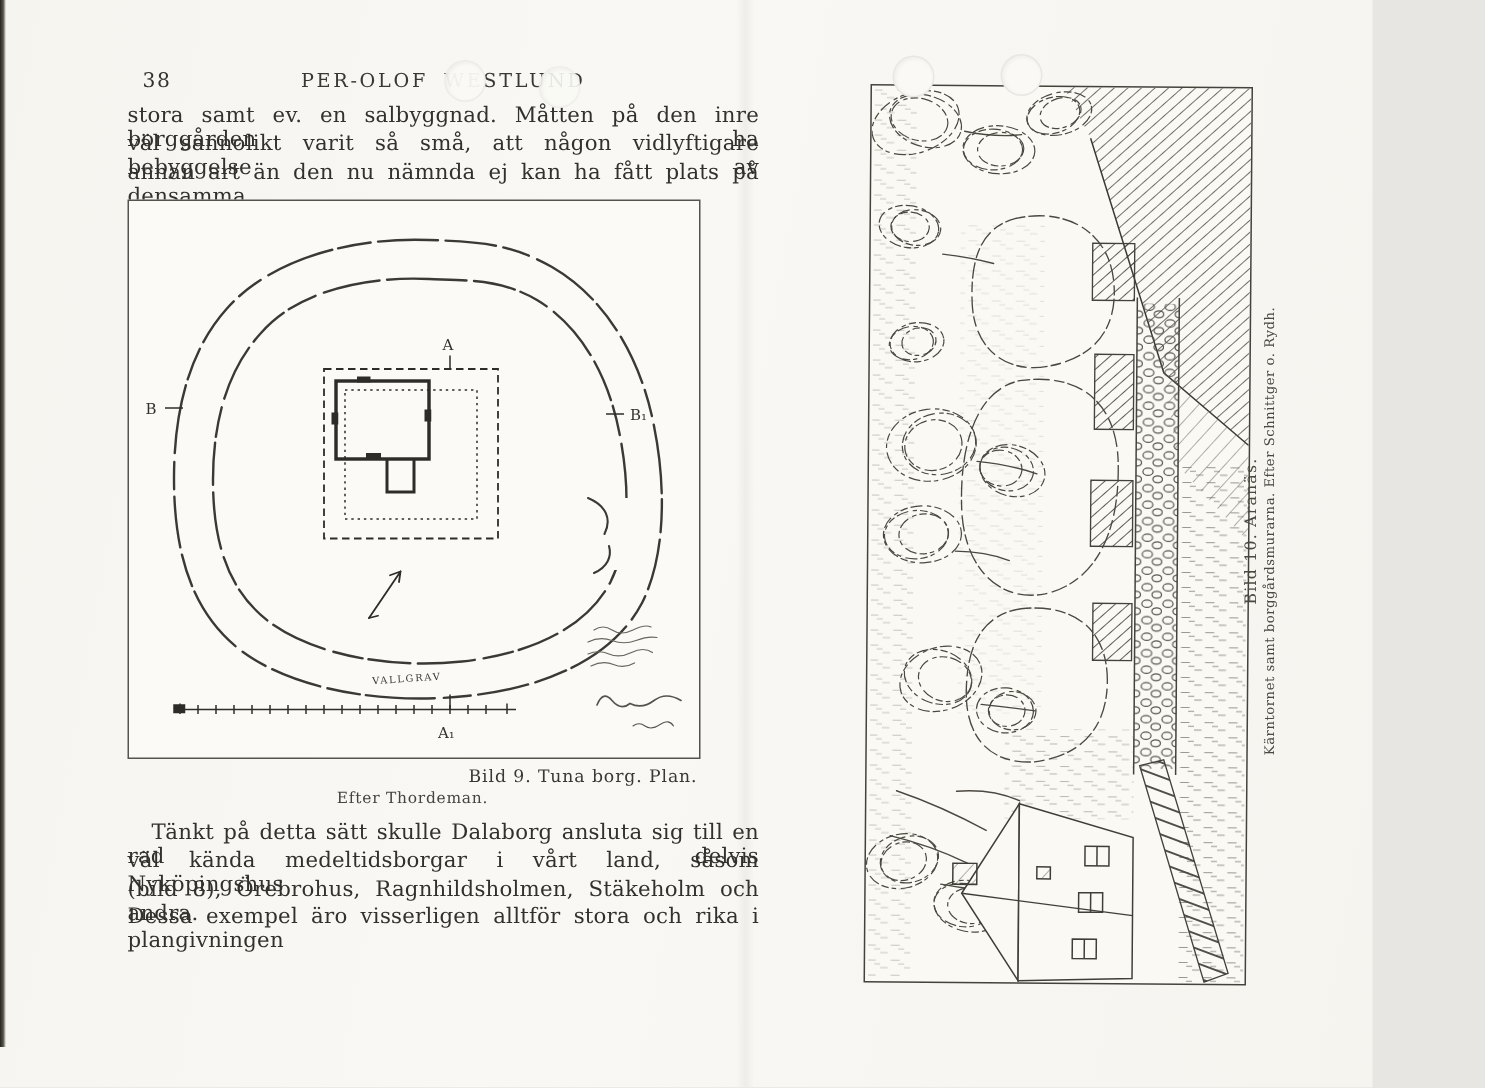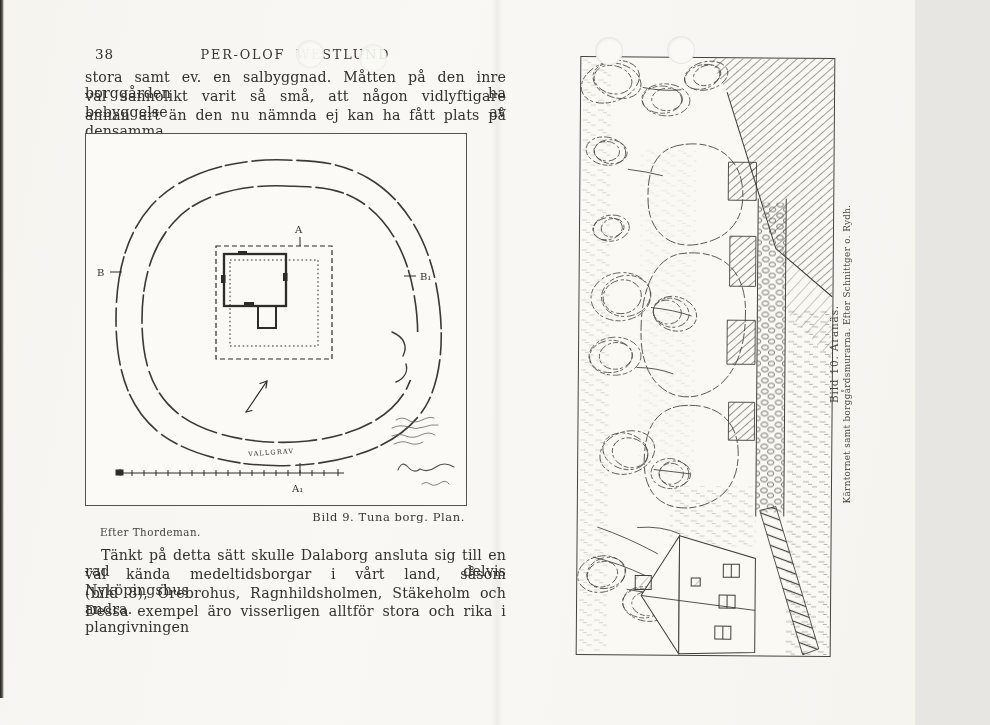--- a/index.html
+++ b/index.html
@@ -30,21 +30,21 @@
   #para-bottom{top:547px;}
   .line{text-align:justify;text-align-last:justify;height:18.8px;
     font-size:14.2px;letter-spacing:.15px;word-spacing:1.5px;color:#33312e;}
   .indent{text-indent:16px;}
   
   #plan-frame{left:85px;top:133px;width:380px;height:371px;
     border:1.5px solid #56534c;background:#fbfaf6;}
   #plan-frame svg{display:block;width:100%;height:100%;}
   #plan-cap-1{left:85px;top:510px;width:380px;text-align:right;
     font-size:11.5px;letter-spacing:.6px;color:#3a3834;}
-  #plan-cap-2{left:100px;top:526px;width:380px;text-align:left;
+  #plan-cap-2{left:85px;top:526px;width:380px;text-align:center;
     font-size:10.3px;letter-spacing:.5px;color:#45433e;}
   
   #illus-frame{left:578px;top:57px;width:253px;height:597px;
     border:1.6px solid #45423c;background:#faf9f4;transform:rotate(.45deg);}
   #illus-frame svg{display:block;width:100%;height:100%;}
   #illus-caption{left:697px;top:335px;width:300px;height:38px;
     transform:rotate(-90deg);text-align:center;color:#4a4840;}
   #illus-caption .rc1{font-size:10.5px;letter-spacing:.8px;}
   #illus-caption .rc2{font-size:8.8px;letter-spacing:.35px;margin-top:2px;}
 </style>

